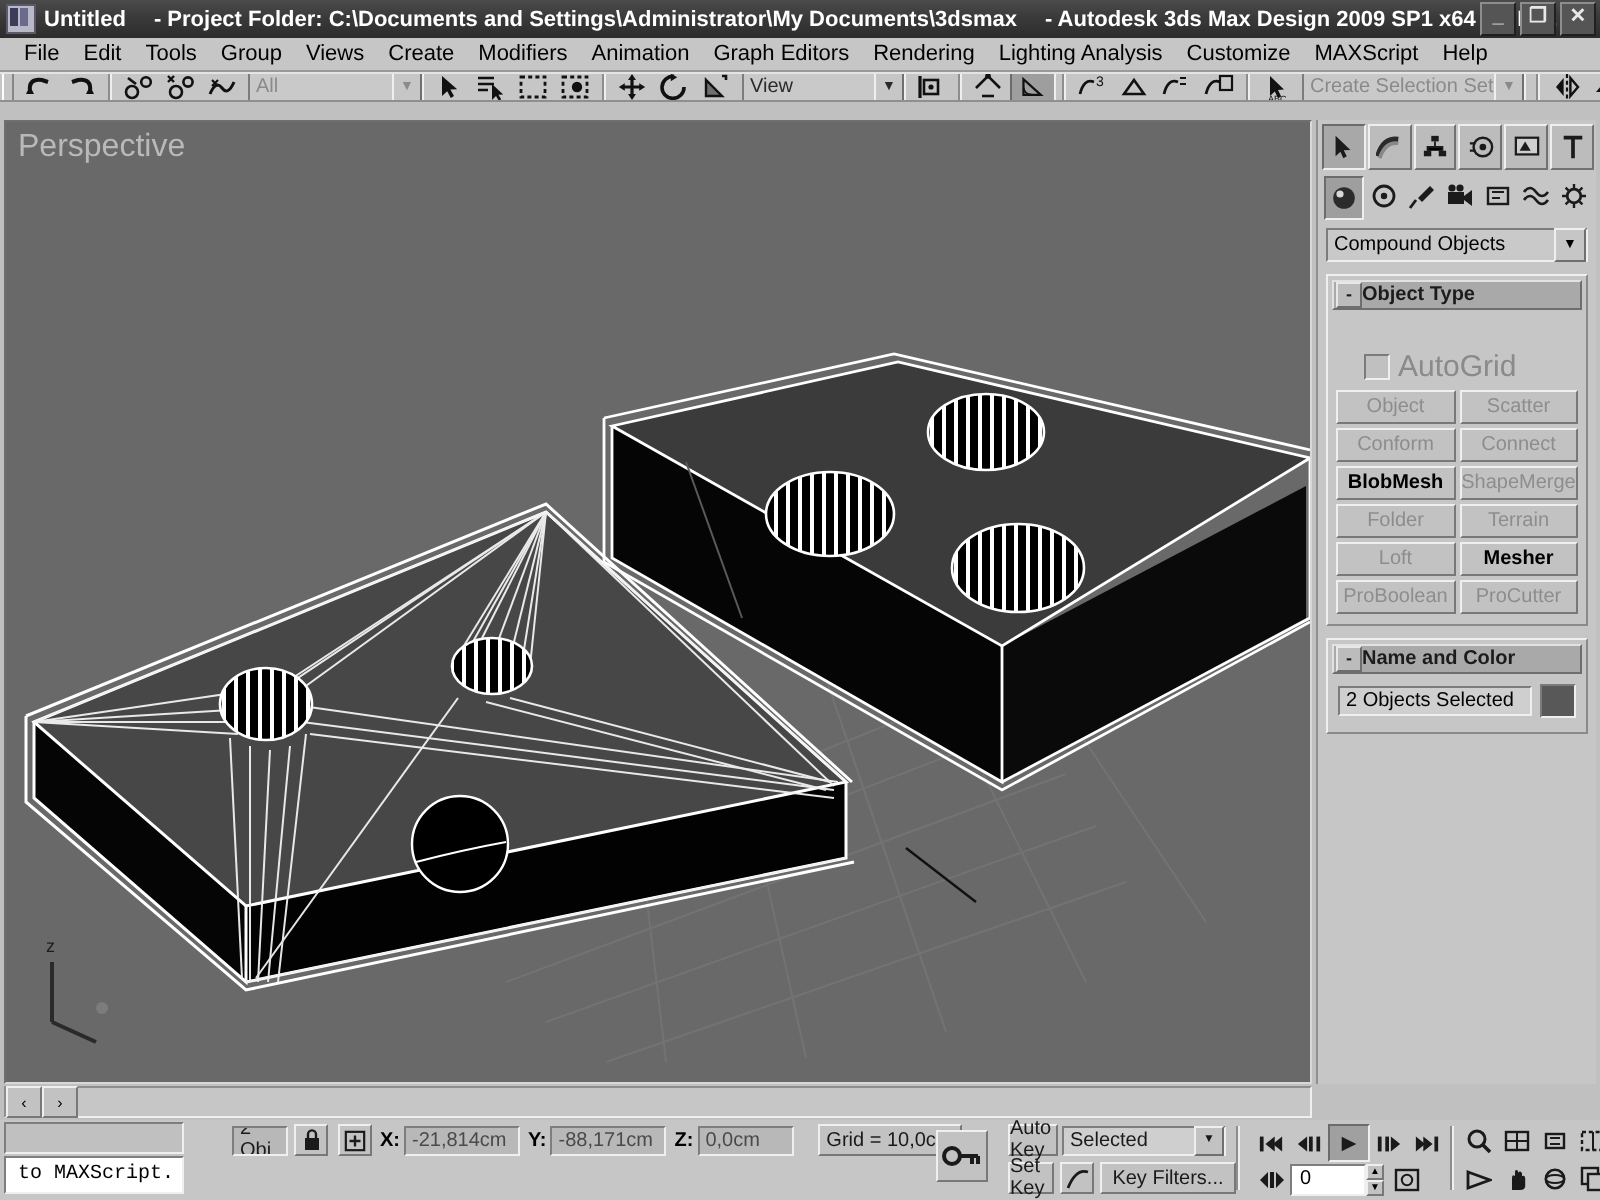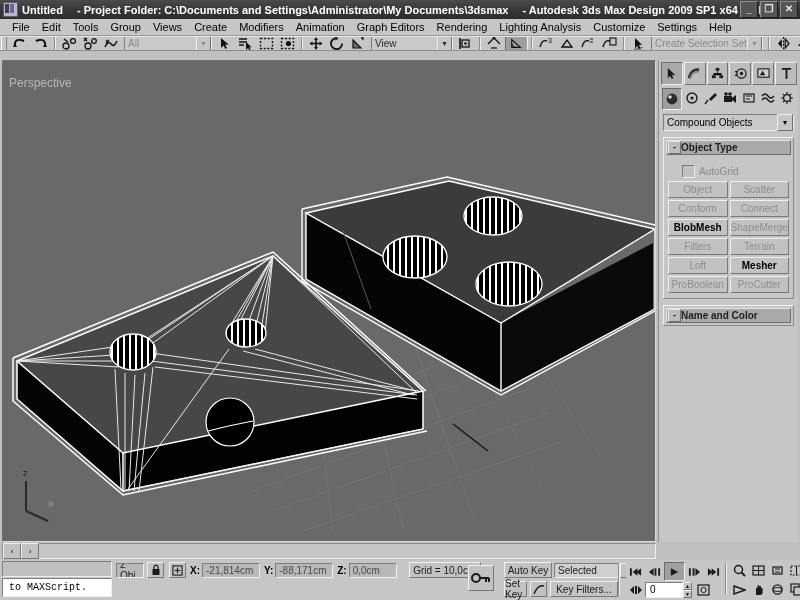--- a/index.html
+++ b/index.html
@@ -48,21 +48,21 @@
   .tcombo.disabled{color:#8a8a8a;}
   .tcombo .arw{width:13px;height:14px;margin-left:auto;background:#c6c6c6;
     border:1px solid;border-color:#efefef #6f6f6f #6f6f6f #efefef;
     display:flex;align-items:center;justify-content:center;font-size:7px;}
   svg{display:block;}
 
   
   .viewport{position:absolute;left:2px;top:60px;width:654px;height:482px;
     background:#696969;overflow:hidden;
     border:1px solid;border-color:#6e6e6e #d8d8d8 #d8d8d8 #6e6e6e;box-sizing:border-box;}
-  .vp-label{position:absolute;left:6px;top:15px;color:#b9b9b9;font-size:12px;z-index:5;}
+  .vp-label{position:absolute;left:6px;top:4px;color:#b9b9b9;font-size:16px;z-index:5;}
 
   
   .cmdpanel{position:absolute;left:658px;top:60px;width:140px;height:482px;background:#c6c6c6;
     border-left:1px solid #8f8f8f;box-sizing:border-box;}
   .cp-tabs{display:flex;height:22px;margin:2px 0 0 2px;}
   .cp-tab{width:22px;height:21px;background:#bcbcbc;border:1px solid;
     border-color:#efefef #727272 #727272 #efefef;margin-right:1px;
     display:flex;align-items:center;justify-content:center;}
   .cp-tab.active{background:#a8a8a8;border-color:#6b6b6b #efefef #efefef #6b6b6b;}
   .cp-objbtns{display:flex;height:22px;margin:4px 0 0 3px;}
@@ -78,21 +78,21 @@
   .rollout{margin:6px 4px 0 4px;border:1px solid;border-color:#efefef #8a8a8a #8a8a8a #efefef;
     background:#c6c6c6;padding:2px;}
   .ro-head{height:13px;background:#a9a9a9;border:1px solid;
     border-color:#e2e2e2 #6e6e6e #6e6e6e #e2e2e2;display:flex;align-items:center;
     font-size:10px;font-weight:bold;color:#1c1c1c;position:relative;}
   .ro-head .minus{width:11px;height:11px;margin-left:1px;background:#bcbcbc;
     border:1px solid;border-color:#e8e8e8 #6e6e6e #6e6e6e #e8e8e8;
     display:flex;align-items:center;justify-content:center;font-size:9px;line-height:1;}
   .ro-head .ttl{flex:1;padding-right:12px;}
   .ro-body{padding:3px 2px 3px 2px;}
-  .chkrow{display:flex;align-items:center;margin:7px 0 3px 14px;font-size:10px;color:#8a8a8a;}
+  .chkrow{display:flex;align-items:center;margin:17px 0 3px 14px;font-size:15px;color:#8a8a8a;}
   .chk{width:11px;height:11px;background:#c0c0c0;border:1px solid;
     border-color:#7b7b7b #efefef #efefef #7b7b7b;margin-right:4px;}
   .btngrid{display:grid;grid-template-columns:1fr 1fr;gap:2px;}
   .obtn{height:15px;background:#c2c2c2;border:1px solid;
     border-color:#efefef #787878 #787878 #efefef;font-size:10px;
     display:flex;align-items:center;justify-content:center;color:#8d8d8d;}
   .obtn.enabled{color:#000;font-weight:bold;}
   .namerow{display:flex;align-items:center;gap:4px;padding:2px 1px;}
   .namefield{flex:1;height:15px;background:#cfcfcf;border:1px solid;
     border-color:#7b7b7b #efefef #efefef #7b7b7b;font-size:10px;
@@ -107,21 +107,21 @@
   .tb-arrow{width:16px;height:14px;background:#c2c2c2;border:1px solid;
     border-color:#efefef #787878 #787878 #efefef;display:flex;align-items:center;
     justify-content:center;font-size:8px;}
   .tb-slider{width:150px;height:14px;background:#bdbdbd;border:1px solid;
     border-color:#efefef #787878 #787878 #efefef;display:flex;align-items:center;
     justify-content:center;font-size:10px;color:#000;}
   .tb-track{flex:1;height:16px;}
 
   
   .statusarea{position:absolute;left:0;top:560px;width:800px;height:40px;background:#c6c6c6;}
-  .mxs{position:absolute;left:2px;top:1px;width:110px;height:37px;}
+  .mxs{position:absolute;left:2px;top:1px;width:90px;height:37px;}
   .mxs-top{height:16px;background:#c0c0c0;border:1px solid;
     border-color:#7e7e7e #efefef #efefef #7e7e7e;box-sizing:border-box;}
   .mxs-bot{height:19px;margin-top:1px;background:#fff;border:1px solid;
     border-color:#7e7e7e #efefef #efefef #7e7e7e;box-sizing:border-box;
     font-family:"Liberation Mono",monospace;font-size:10px;display:flex;
     align-items:center;padding-left:6px;}
   .st-row{position:absolute;display:flex;align-items:center;}
   .sfield{height:15px;background:#b8b8b8;border:1px solid;
     border-color:#7e7e7e #efefef #efefef #7e7e7e;box-sizing:border-box;
     font-size:10px;display:flex;align-items:center;padding-left:3px;color:#4a4a4a;}
@@ -163,21 +163,21 @@
     <span class="menuitem">Tools</span>
     <span class="menuitem">Group</span>
     <span class="menuitem">Views</span>
     <span class="menuitem">Create</span>
     <span class="menuitem">Modifiers</span>
     <span class="menuitem">Animation</span>
     <span class="menuitem">Graph Editors</span>
     <span class="menuitem">Rendering</span>
     <span class="menuitem">Lighting Analysis</span>
     <span class="menuitem">Customize</span>
-    <span class="menuitem">Settings</span>
+    <span class="menuitem">MAXScript</span>
     <span class="menuitem">Help</span>
   </div>
 
   <div class="toolbar">
     <span class="tgrip"></span>
 
     <span class="tbtn">
       <svg width="17" height="15" viewBox="0 0 17 15">
           <path d="M4 10 Q3 3 10 4 L13 5" stroke="#111" stroke-width="2" fill="none"></path>
           <path d="M2 11 L6 11 L4 7 Z" fill="#111"></path>
@@ -566,35 +566,41 @@
           <span class="chk"></span>
           <span>AutoGrid</span>
         </div>
         <div class="btngrid">
           <span class="obtn">Object</span>
           <span class="obtn">Scatter</span>
           <span class="obtn">Conform</span>
           <span class="obtn">Connect</span>
           <span class="obtn enabled">BlobMesh</span>
           <span class="obtn">ShapeMerge</span>
-          <span class="obtn">Filters</span>
+          <span class="obtn">Folder</span>
           <span class="obtn">Terrain</span>
           <span class="obtn">Loft</span>
           <span class="obtn enabled">Mesher</span>
           <span class="obtn">ProBoolean</span>
           <span class="obtn">ProCutter</span>
         </div>
       </div>
     </div>
 
     <div class="rollout">
       <div class="ro-head">
         <span class="minus">-</span>
         <span class="ttl">Name and Color</span>
       </div>
+      <div class="ro-body">
+        <div class="namerow">
+          <span class="namefield">2 Objects Selected</span>
+          <span class="swatch"></span>
+        </div>
+      </div>
     </div>
   </div>
 
   <div class="trackbar">
     <span class="tb-arrow">‹</span>
     <span class="tb-arrow">›</span>
     <span class="tb-track"></span>
   </div>
 
   <div class="statusarea">
@@ -631,21 +637,21 @@
     <div class="st-row" style="left:468px;top:5px;">
       <span class="sbtn" style="width:26px;height:26px;">
         <svg width="20" height="14" viewBox="0 0 20 14">
             <circle cx="5" cy="7" r="4" fill="none" stroke="#1a1a1a" stroke-width="2"></circle>
             <path d="M9 7 H18 M15 7 V11 M18 7 V11" stroke="#1a1a1a" stroke-width="2"></path>
           </svg>
         </span>
     </div>
 
     <div class="st-row" style="left:504px;top:2px;">
-      <span class="sbtn" style="width:48px">Auto Key</span>
+      <span class="sbtn" style="width:25px">Auto Key</span>
       <span class="sfield" style="width:82px;margin-left:2px;background:#cfcfcf;color:#1a1a1a;display:flex;align-items:center;">
         <span>Selected</span>
         <span style="margin-left:auto;width:13px;height:13px;background:#c2c2c2;border:1px solid;border-color:#efefef #6f6f6f #6f6f6f #efefef;display:flex;align-items:center;justify-content:center;font-size:6px;">▼</span>
       </span>
     </div>
     <div class="st-row" style="left:504px;top:21px;">
       <span class="sbtn" style="width:23px">Set Key</span>
       <span class="sbtn sq" style="margin-left:3px;">
         <svg width="12" height="11" viewBox="0 0 12 11">
             <path d="M1 10 Q5 0 11 2" stroke="#1a1a1a" stroke-width="1.4" fill="none"></path>

